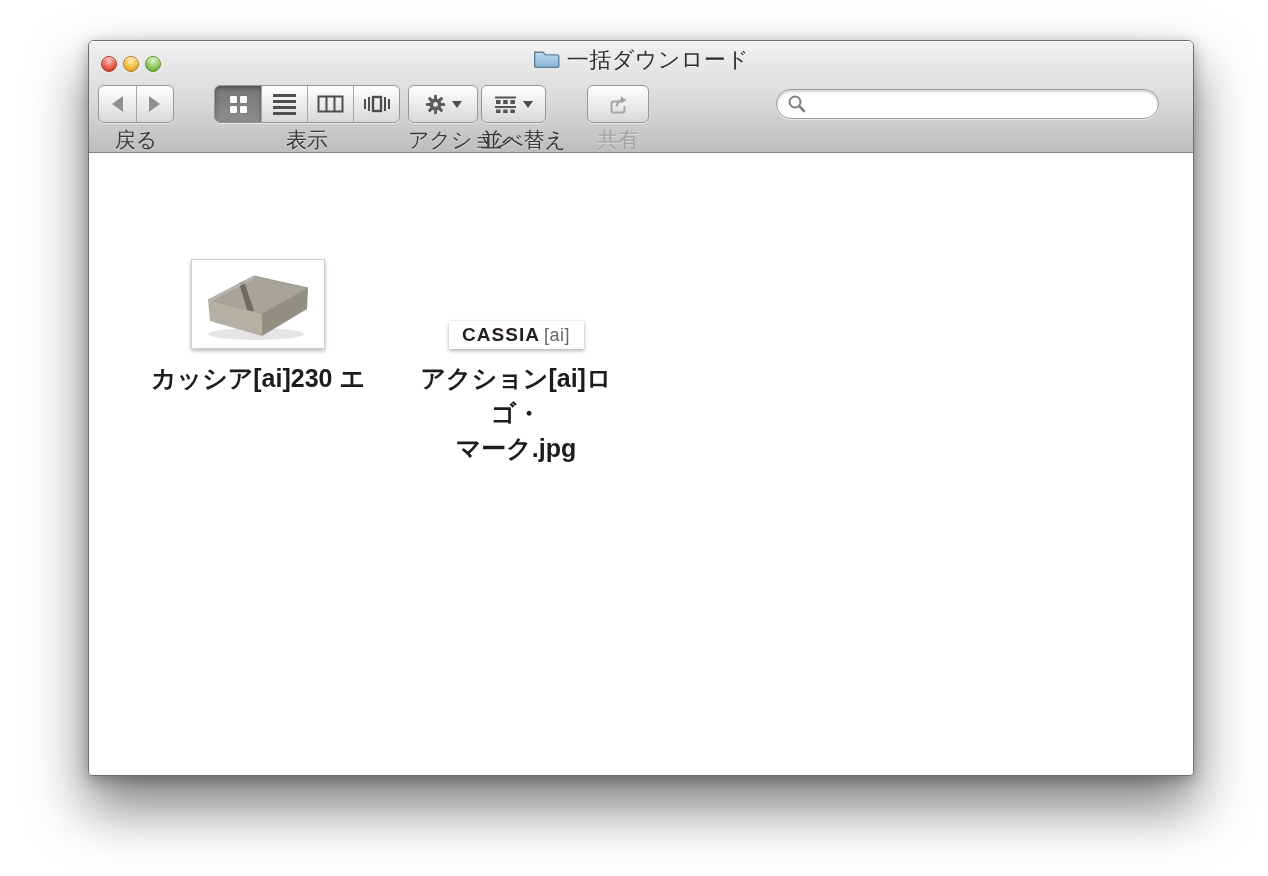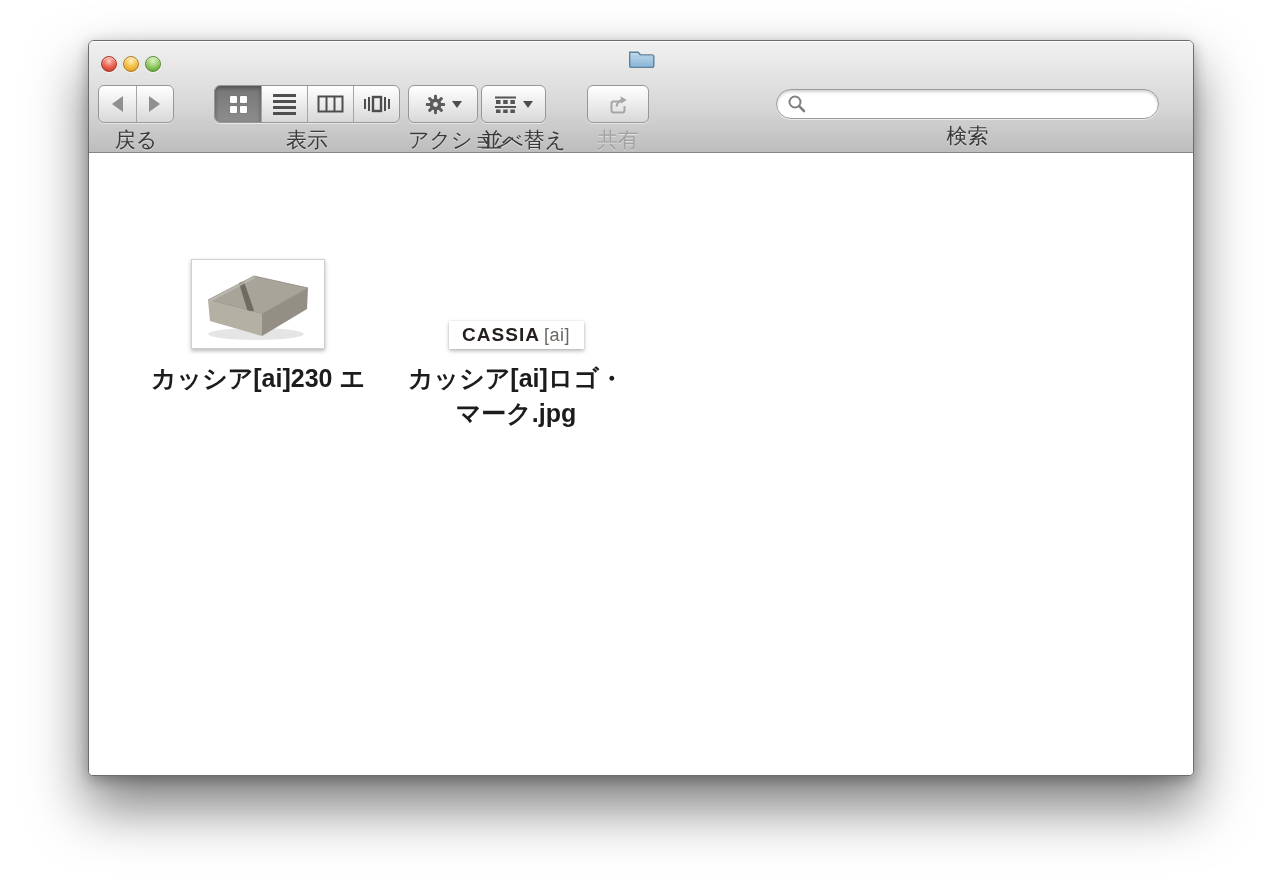--- a/index.html
+++ b/index.html
@@ -125,20 +125,21 @@
               <defs>
                 <linearGradient id="fg" x1="0" y1="0" x2="0" y2="1">
                   <stop offset="0" stop-color="#c3dcee"></stop>
                   <stop offset="1" stop-color="#86b4d6"></stop>
                 </linearGradient>
               </defs>
               <path d="M1.7,4.2 L10,4.2 L12.6,7 L24.2,7 A1.6,1.6 0 0 1 25.8,8.6 V17.8 A1.6,1.6 0 0 1 24.2,19.4 H3.3 A1.6,1.6 0 0 1 1.7,17.8 Z" fill="url(#fg)" stroke="#5f7f96" stroke-width="1.4"></path>
               <path d="M2.6,8.2 H25" stroke="#a9cbe2" stroke-width="1.2" fill="none"></path>
             </svg>
           </span>
+          <span class="title-text">一括ダウンロード</span>
         </div>
       </div>
 
       <div class="toolbar">
 
         <div class="tb-group g-nav">
           <div class="btn-row">
             <div class="capsule">
               <button class="seg">
                   <span class="tri-left"></span>
@@ -245,21 +246,20 @@
         </div>
 
         <div class="tb-group g-search">
           <div class="search-field">
             <svg width="20" height="20" viewBox="0 0 20 20">
               <circle cx="8" cy="8" r="5.5" fill="none" stroke="#808080" stroke-width="2"></circle>
               <line x1="12.2" y1="12.2" x2="17" y2="17" stroke="#808080" stroke-width="2.6" stroke-linecap="round"></line>
             </svg>
             <input type="text" value="" style="">
           </div>
-          <div class="tb-label">検索</div>
         </div>
 
       </div>
     </div>
 
     <div class="content">
 
       <div class="file-item" style="left:54px;">
         <div class="icon-box">
           <div class="thumb-photo">
@@ -279,20 +279,20 @@
       </div>
 
       <div class="file-item" style="left:312px;">
         <div class="icon-box">
           <div class="thumb-logo">
             <span class="logo-main">CASSIA</span>
             <span class="logo-bracket">[ai]</span>
           </div>
         </div>
         <div class="file-label">
-          <div>カッシア[ai]ロゴ・</div>
+          <div>アクション[ai]ロゴ・</div>
           <div>マーク.jpg</div>
         </div>
       </div>
 
     </div>
   </div>
 </div>
 
 </body></html>

